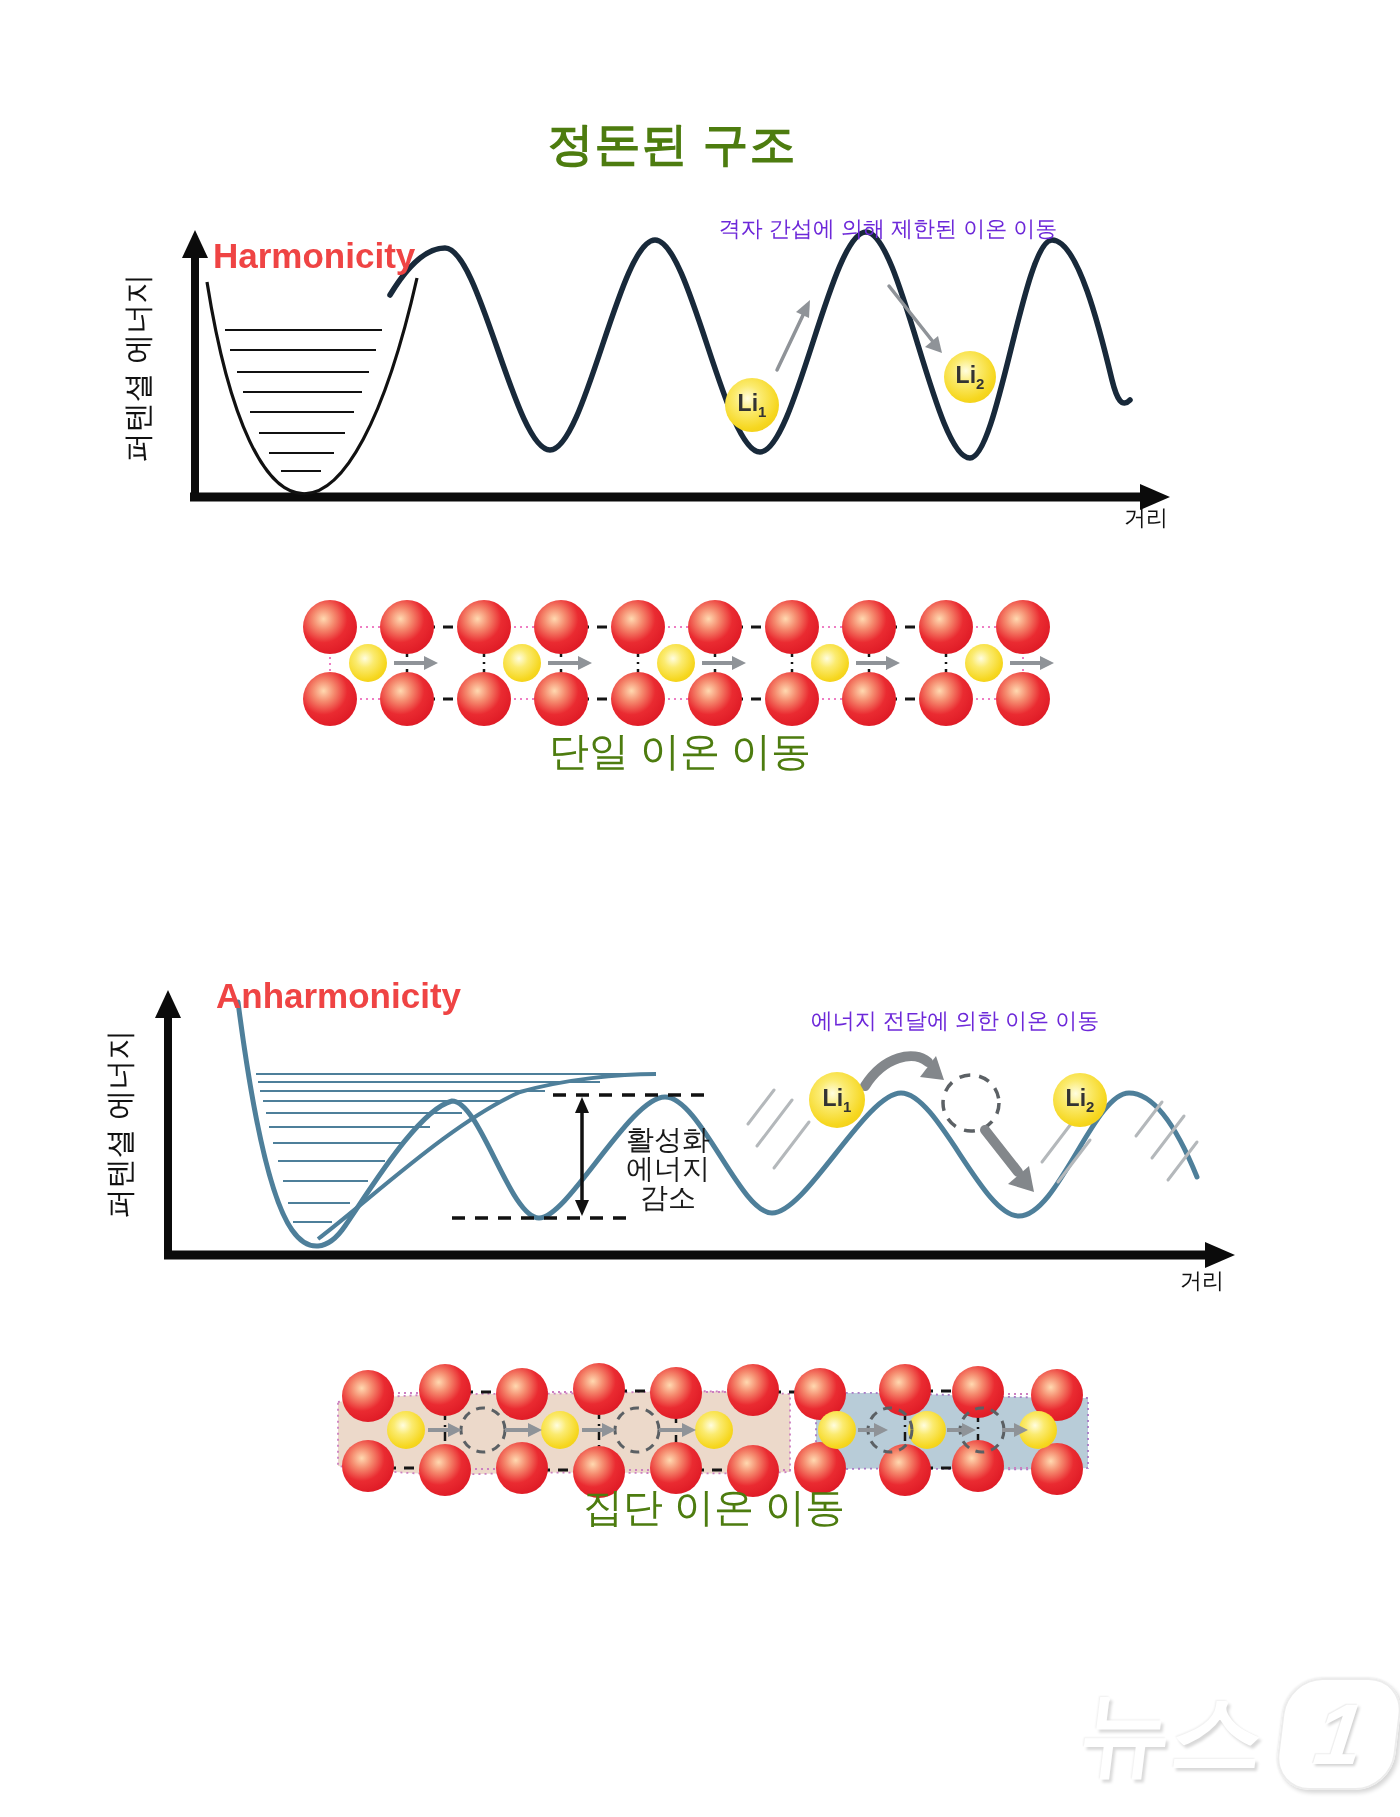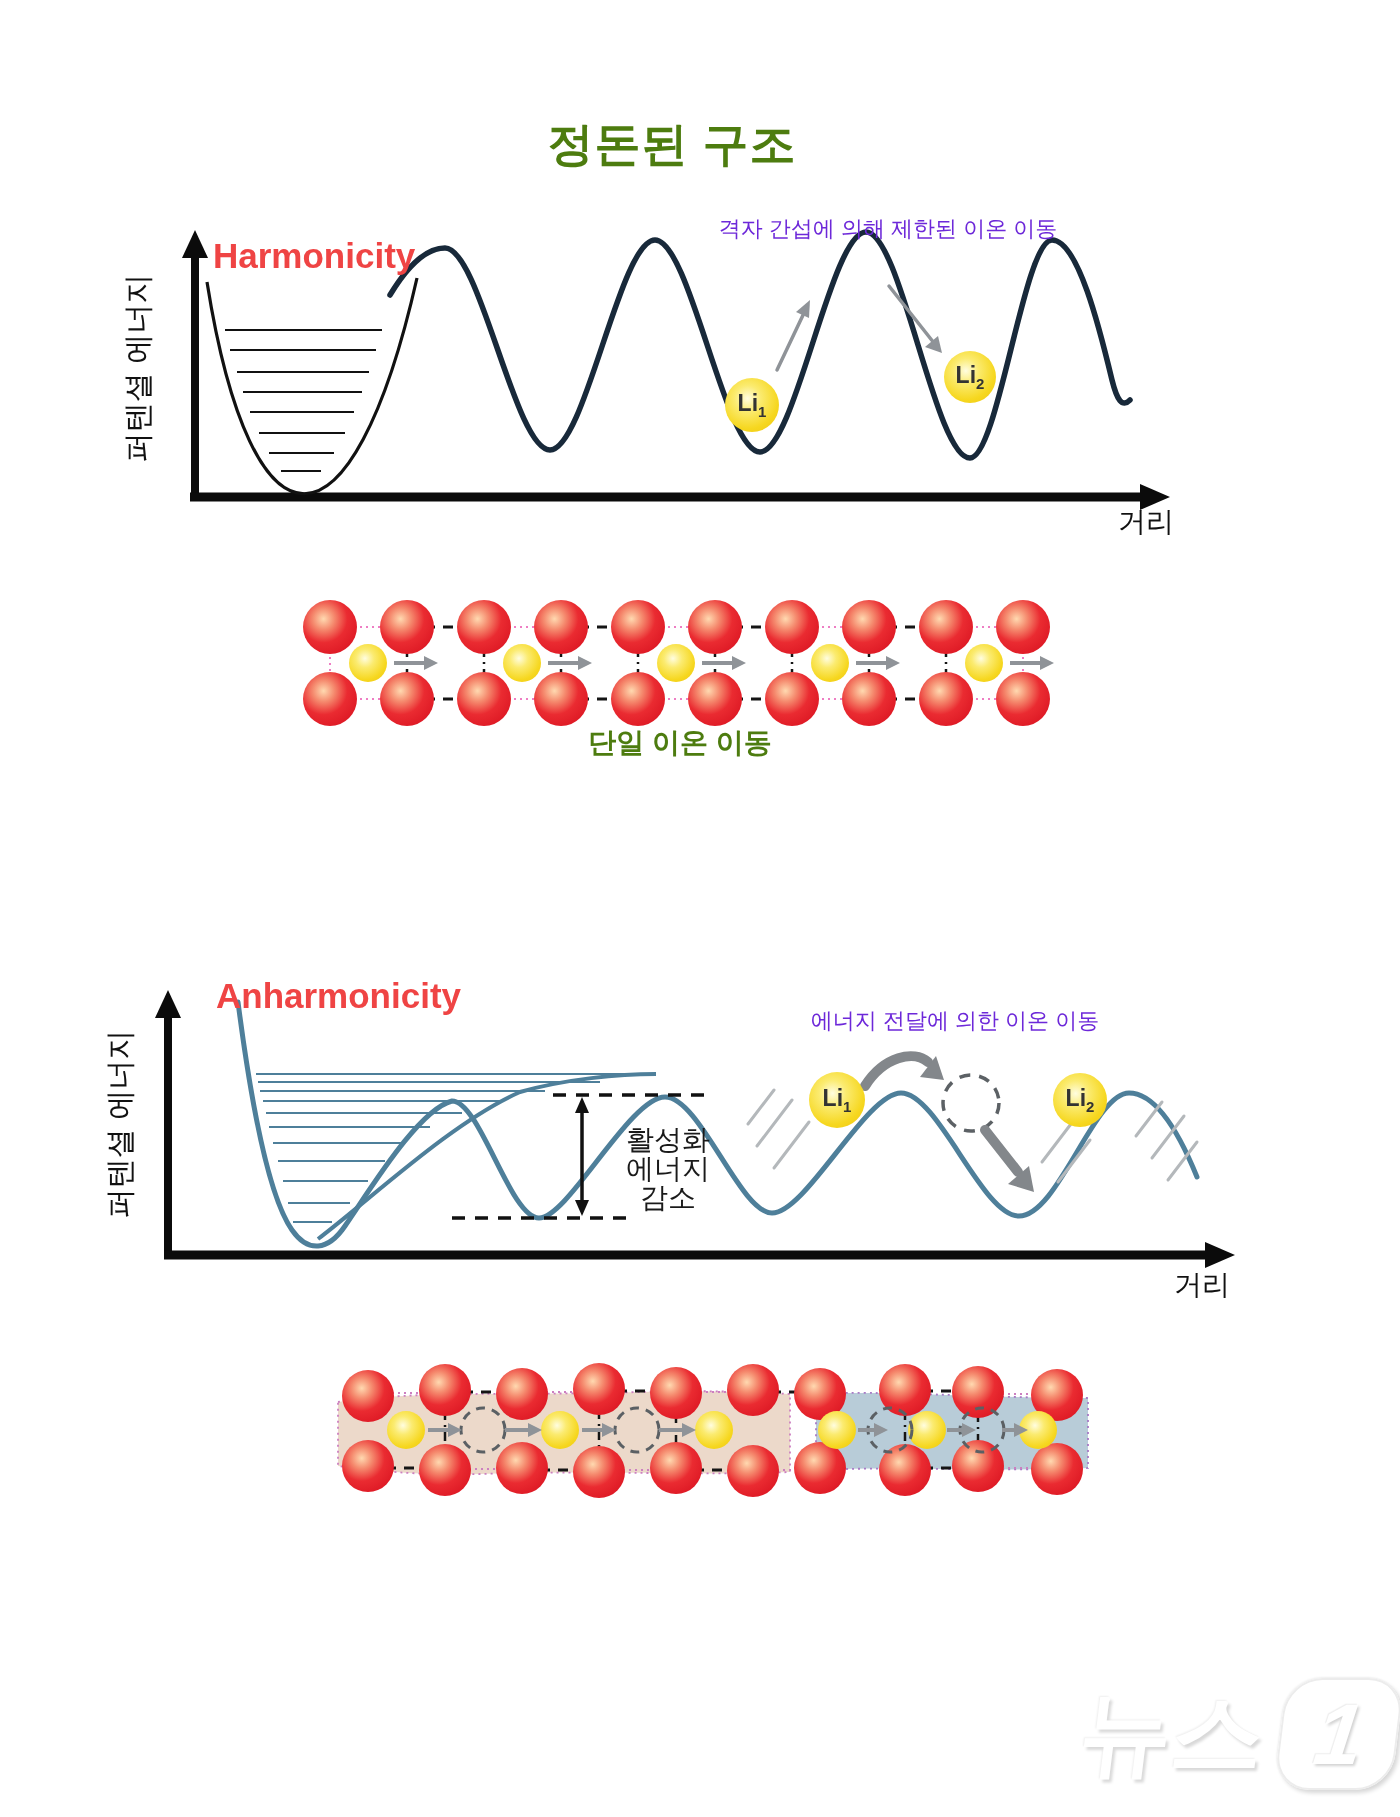--- a/index.html
+++ b/index.html
@@ -4,23 +4,23 @@
 <style>
   html,body{margin:0;padding:0;background:#fff;}
   .canvas{position:relative;width:1400px;height:1817px;background:#ffffff;
           font-family:"Liberation Sans",sans-serif;overflow:hidden;}
   svg.layer{position:absolute;left:0;top:0;}
   .t{position:absolute;white-space:nowrap;color:#4d7c0f;}
   .cx{transform:translateX(-50%);}
   .title{font-size:46px;font-weight:700;letter-spacing:1px;}
   .eng{font-size:35px;font-weight:600;color:#ef4444;}
   .ann{font-size:22px;color:#6d28d9;}
-  .axis{font-size:28px;color:#111;}
+  .axis{font-size:22px;color:#111;}
   .ylab{font-size:30px;color:#111;transform:translate(-50%,-50%) rotate(-90deg);}
-  .latlab{font-size:28px;font-weight:700;}
+  .latlab{font-size:40px;font-weight:400;}
   .act{font-size:28px;line-height:29px;text-align:center;transform:translateX(-50%);color:#1a1a1a;}
   .li{position:absolute;transform:translate(-50%,-50%);font-weight:700;font-size:23px;color:#333;}
   .li sub{font-size:15px;}
   .wm{position:absolute;left:1080px;top:1672px;display:flex;align-items:center;gap:16px;
       transform:skewX(-7deg);}
   .wm-text{font-size:92px;font-weight:700;color:#ffffff;
            text-shadow:3px 3px 3px #d9d9d9,-1px -1px 2px #efefef;}
   .wm-one{width:118px;height:112px;border-radius:36px;background:#ffffff;
           box-shadow:3px 3px 4px #d7d7d7,-1px -1px 2px #f0f0f0, inset 0 0 0 2px #ececec;
           display:flex;align-items:center;justify-content:center;}
@@ -350,20 +350,21 @@
   <div>활성화</div>
   <div>에너지</div>
   <div>감소</div>
 </div>
 <div class="t ylab" style="left:120px;top:1124px;">퍼텐셜 에너지</div>
 <div class="t axis cx" style="left:1202px;top:1266px;">거리</div>
 <div class="li" style="left:837px;top:1100px;">
   <span>Li</span><sub>1</sub></div>
 <div class="li" style="left:1080px;top:1100px;">
   <span>Li</span><sub>2</sub></div>
+<div class="t latlab cx" style="left:714px;top:1480px;">집단 이온 이동</div>
 
 <div class="wm">
   <span class="wm-text">뉴스</span>
   <span class="wm-one">
     <i>1</i>
   </span>
 </div>
 
 </div>
 

